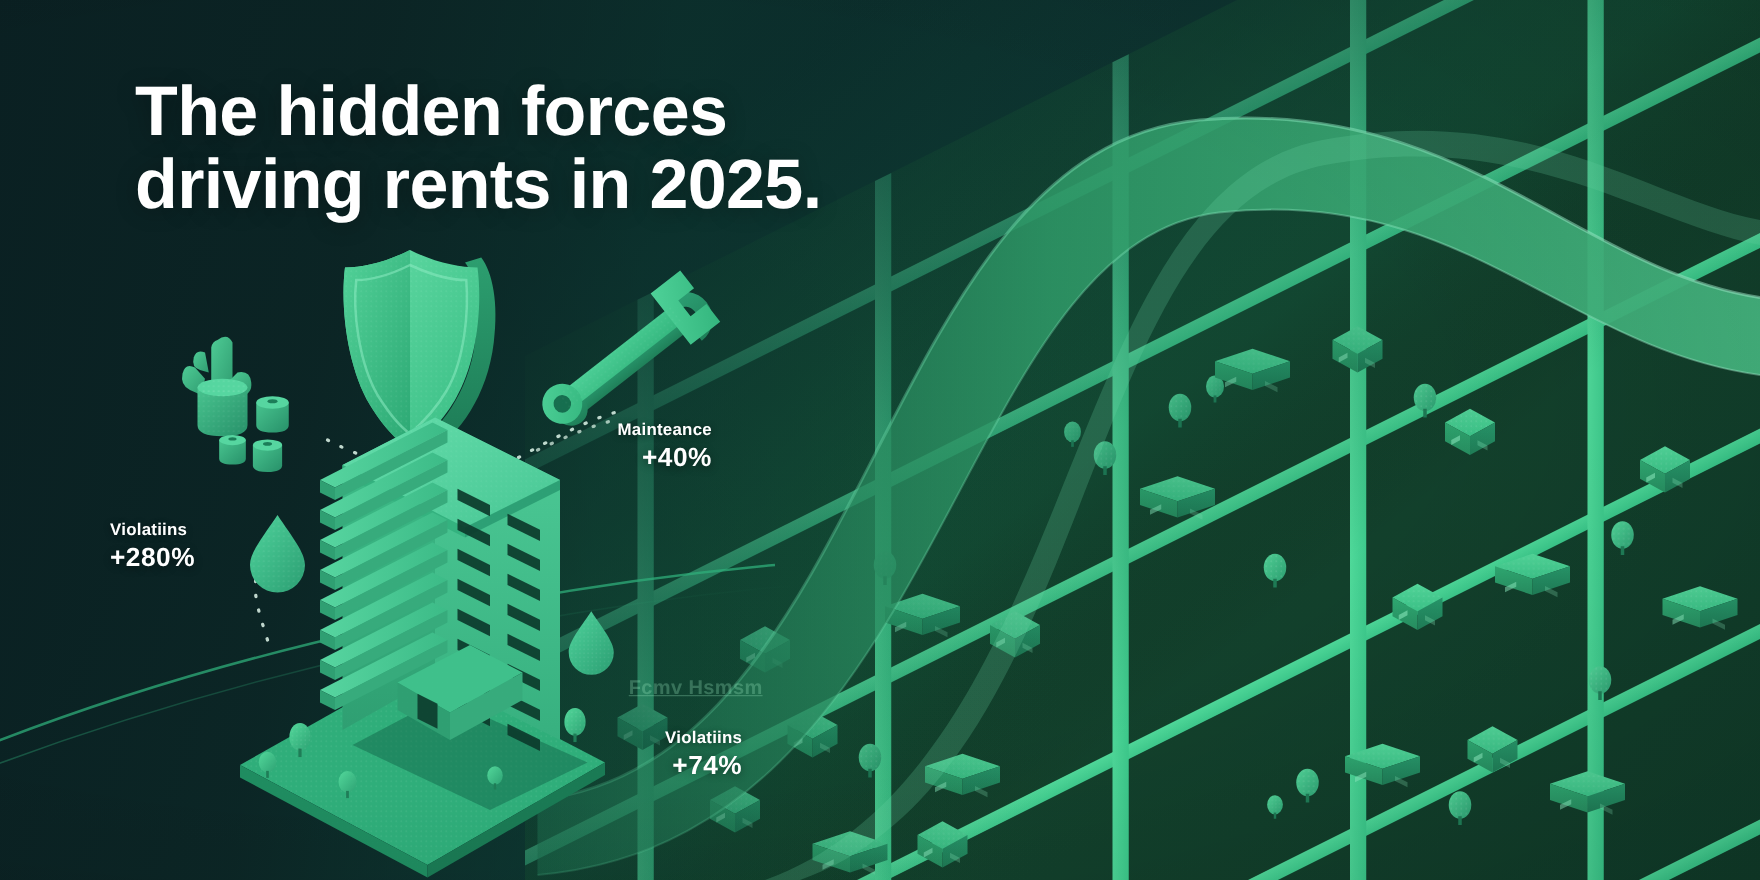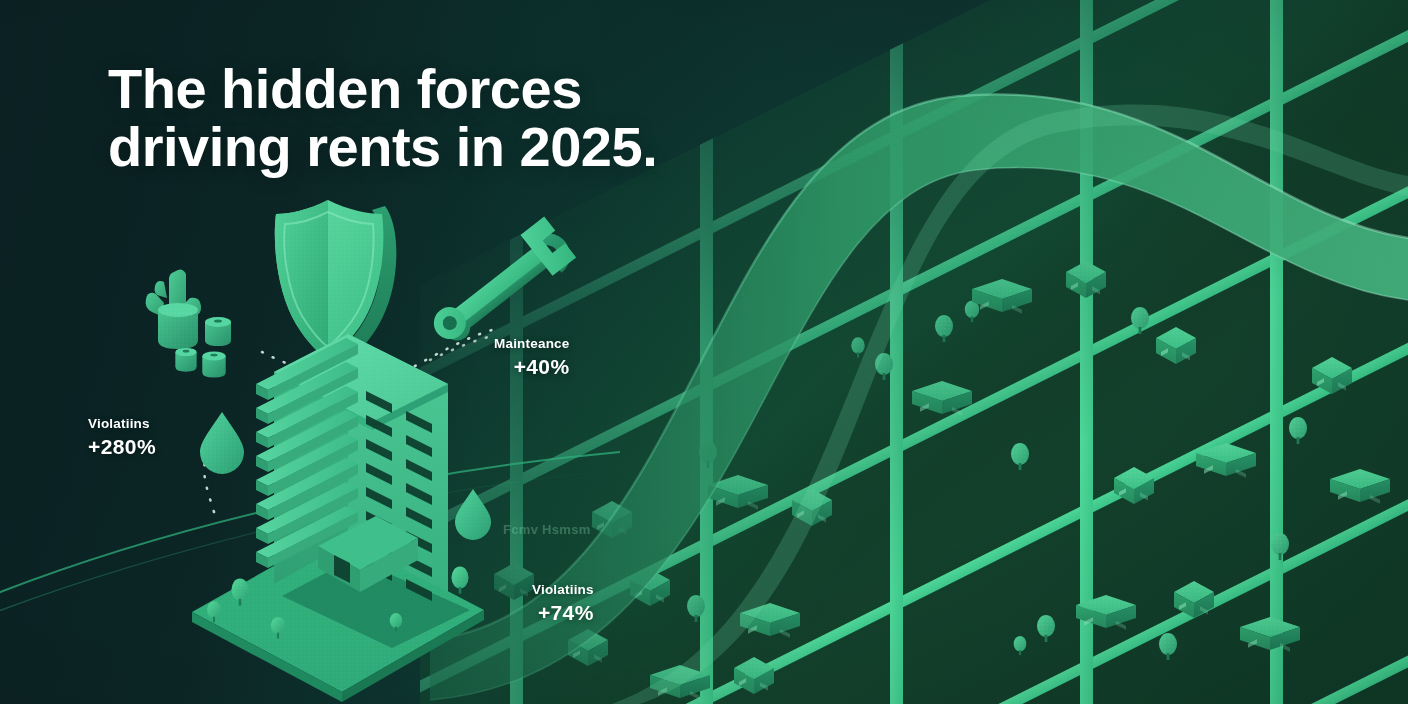--- a/index.html
+++ b/index.html
@@ -84,25 +84,26 @@
     text-shadow: 0 1px 7px rgba(0,0,0,.45);
     text-align: right;
   }
   #callout-insurance   { left: 88px;  top: 416px; }
   #callout-maintenance { left: 494px; top: 336px; }
   #callout-violations  { left: 532px; top: 582px; }
 
   .ghost-text {
     position: absolute;
     left: 503px;
-    top: 522px;
-    font-size: 13px;
+    top: 542px;
+    font-size: 16px;
     font-weight: 700;
     letter-spacing: .3px;
     color: rgba(150, 226, 186, 0.30);
+    text-decoration: underline;
   }
 </style>
 </head>
 <body>
 
 <div id="stage">
 
   <div class="bg-base"></div>
 
   <svg class="layer" viewBox="0 0 1408 704">

